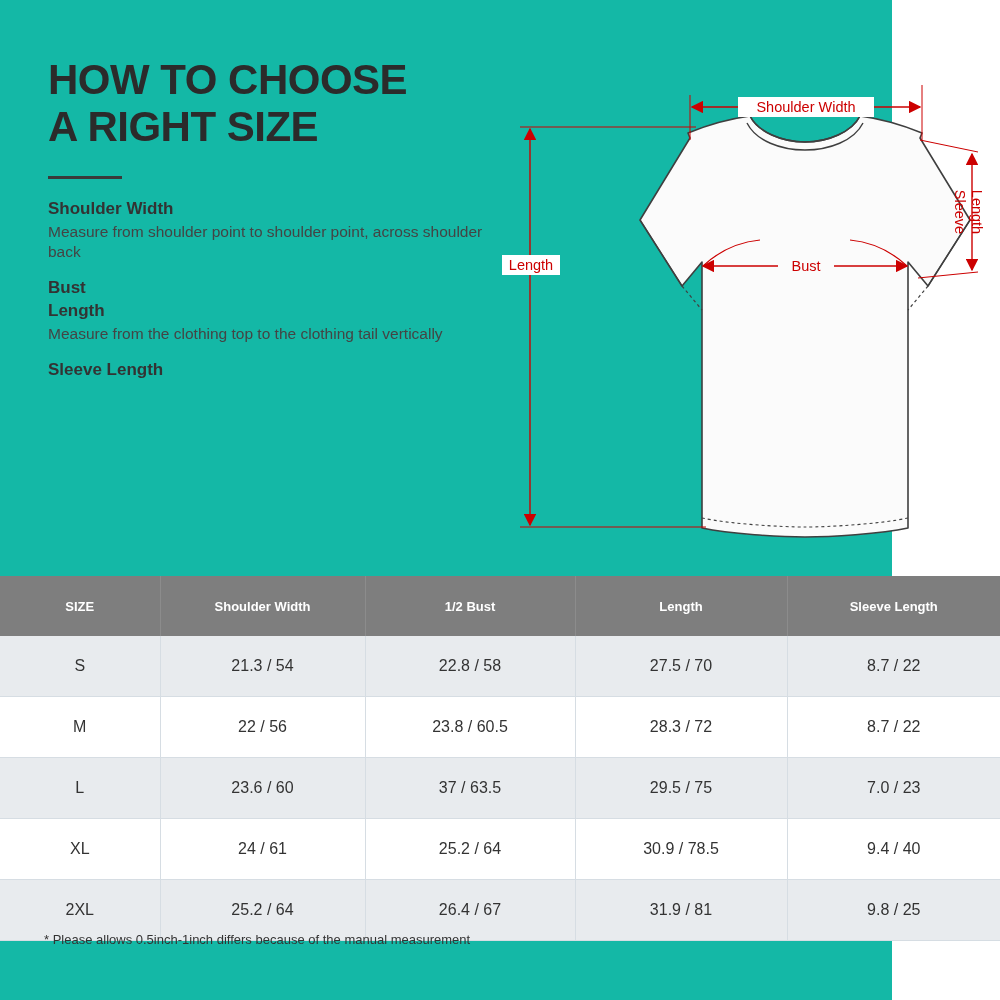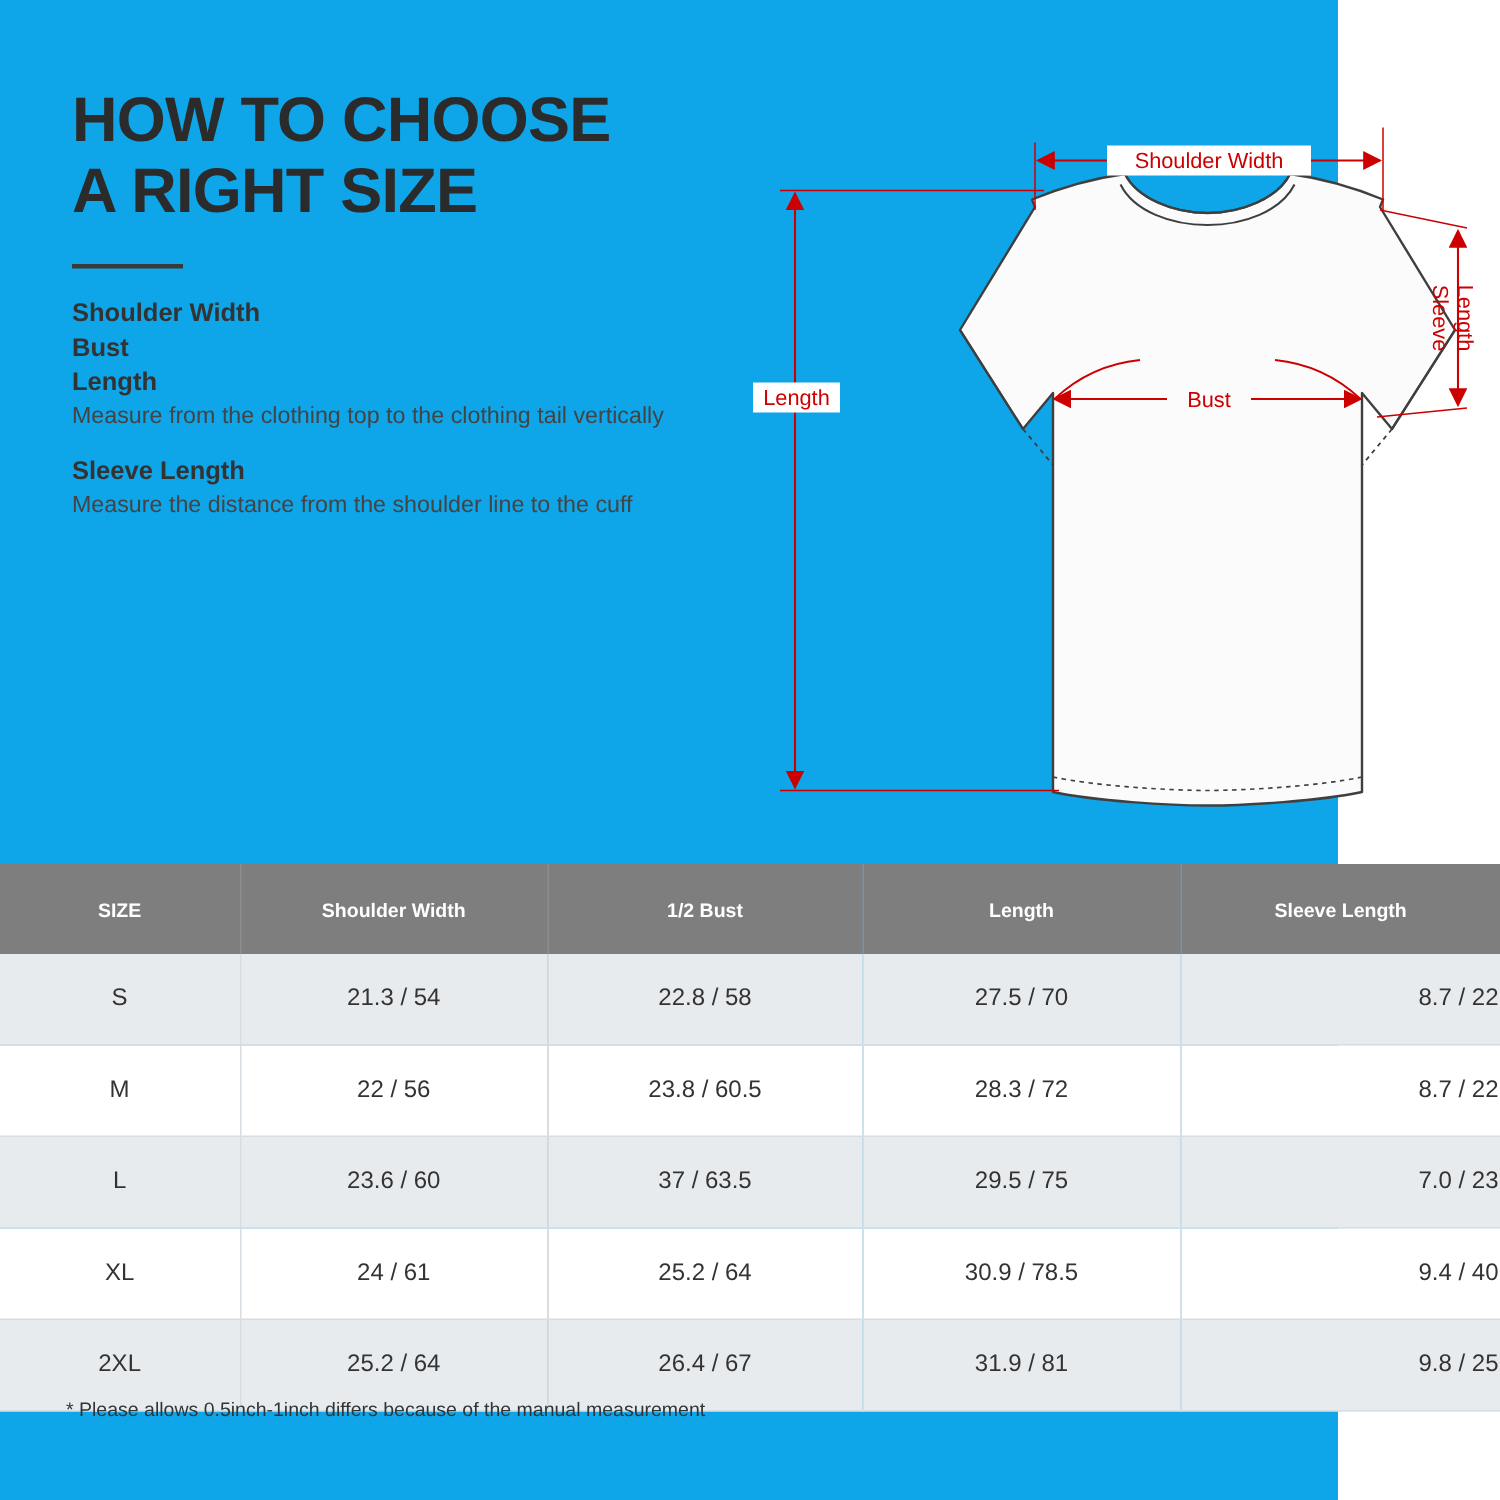--- a/index.html
+++ b/index.html
@@ -12,21 +12,21 @@
     height: 1000px;
     font-family: "Liberation Sans", sans-serif;
     color: #222;
     position: relative;
     overflow: hidden;
   }
   .page {
     width: 892px;
     height: 1000px;
     position: relative;
-    background: #0ea5e9;
+    background: #14b8a6;
   }
 
   
   .top {
     position: relative;
     height: 570px;
   }
   .info-col {
     position: absolute;
     left: 48px;
@@ -95,21 +95,21 @@
   }
   table.size-table th:last-child { border-right: none; }
   table.size-table td {
     height: 58px;
     text-align: center;
     font-size: 16px;
     color: #333;
     border-right: 1px solid #d6dde3;
     border-bottom: 1px solid #d6dde3;
   }
-  table.size-table td:last-child { border-right: none; text-align: right; }
+  table.size-table td:last-child { border-right: none; }
   table.size-table tr.odd td { background: #e8ebee; }
   table.size-table tr.even td { background: #ffffff; }
 
   .col-size   { width: 160px; }
   .col-b      { width: 205px; }
   .col-c      { width: 210px; }
   .col-d      { width: 212px; }
   .col-e      { width: 213px; }
 
   .footnote {
@@ -126,28 +126,28 @@
 <div class="page">
 
   <div class="top">
 
     <div class="info-col">
       <h1 class="title">HOW TO CHOOSE
 A RIGHT SIZE</h1>
       <div class="rule"></div>
 
       <div class="term">Shoulder Width</div>
+      <div class="desc">Measure from shoulder point to shoulder point, across shoulder back</div>
 
       <div class="term">Bust</div>
 
       <div class="term">Length</div>
       <div class="desc">Measure from the clothing top to the clothing tail vertically</div>
 
       <div class="term">Sleeve Length</div>
-      <div class="desc">Measure the distance from the shoulder line to the cuff</div>
     </div>
 
     <div class="illus">
       <svg width="500" height="520" viewBox="0 0 500 520" xmlns="http://www.w3.org/2000/svg">
         <defs>
           <marker id="arrR" markerWidth="9" markerHeight="9" refX="8" refY="4.5" orient="auto">
             <path d="M0,0 L9,4.5 L0,9 z" fill="#cc0000"></path>
           </marker>
           <marker id="arrL" markerWidth="9" markerHeight="9" refX="1" refY="4.5" orient="auto">
             <path d="M9,0 L0,4.5 L9,9 z" fill="#cc0000"></path>

